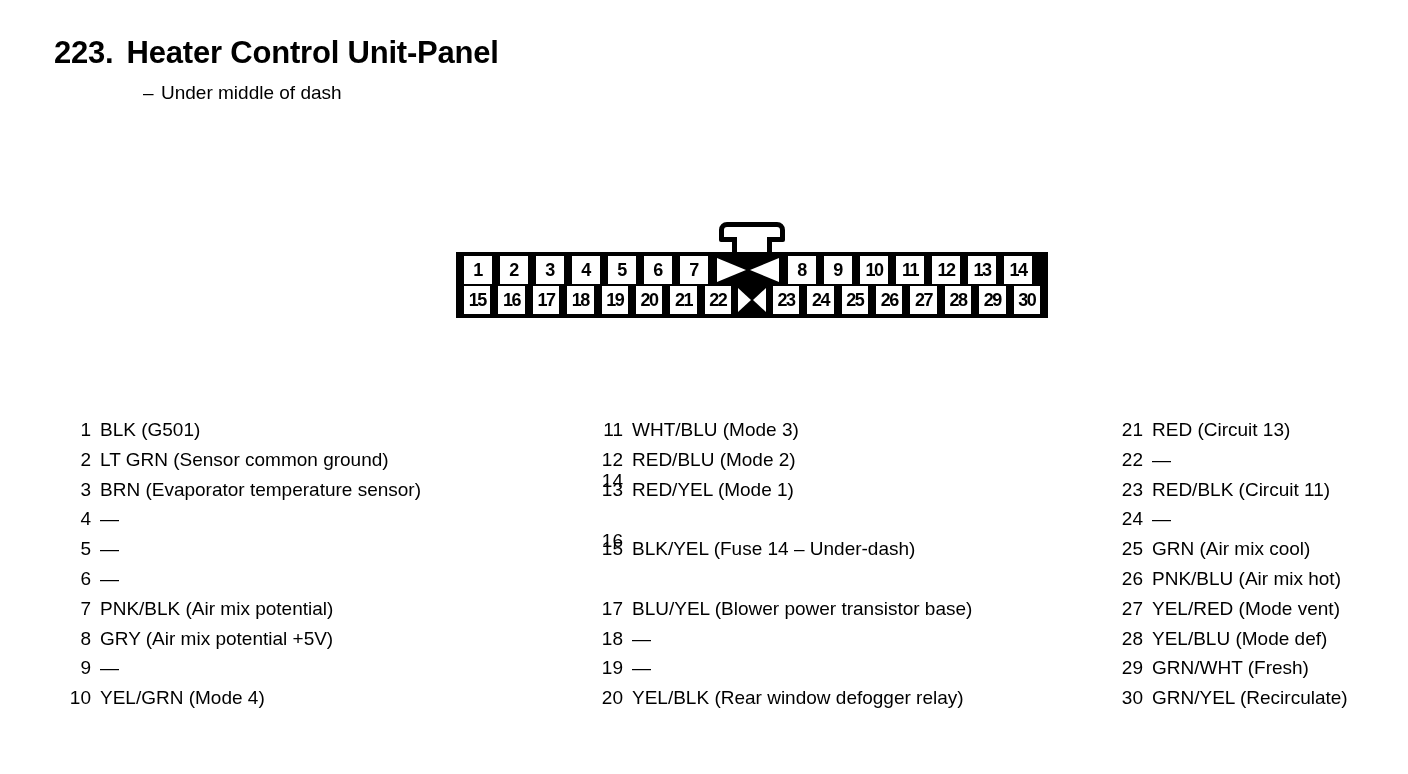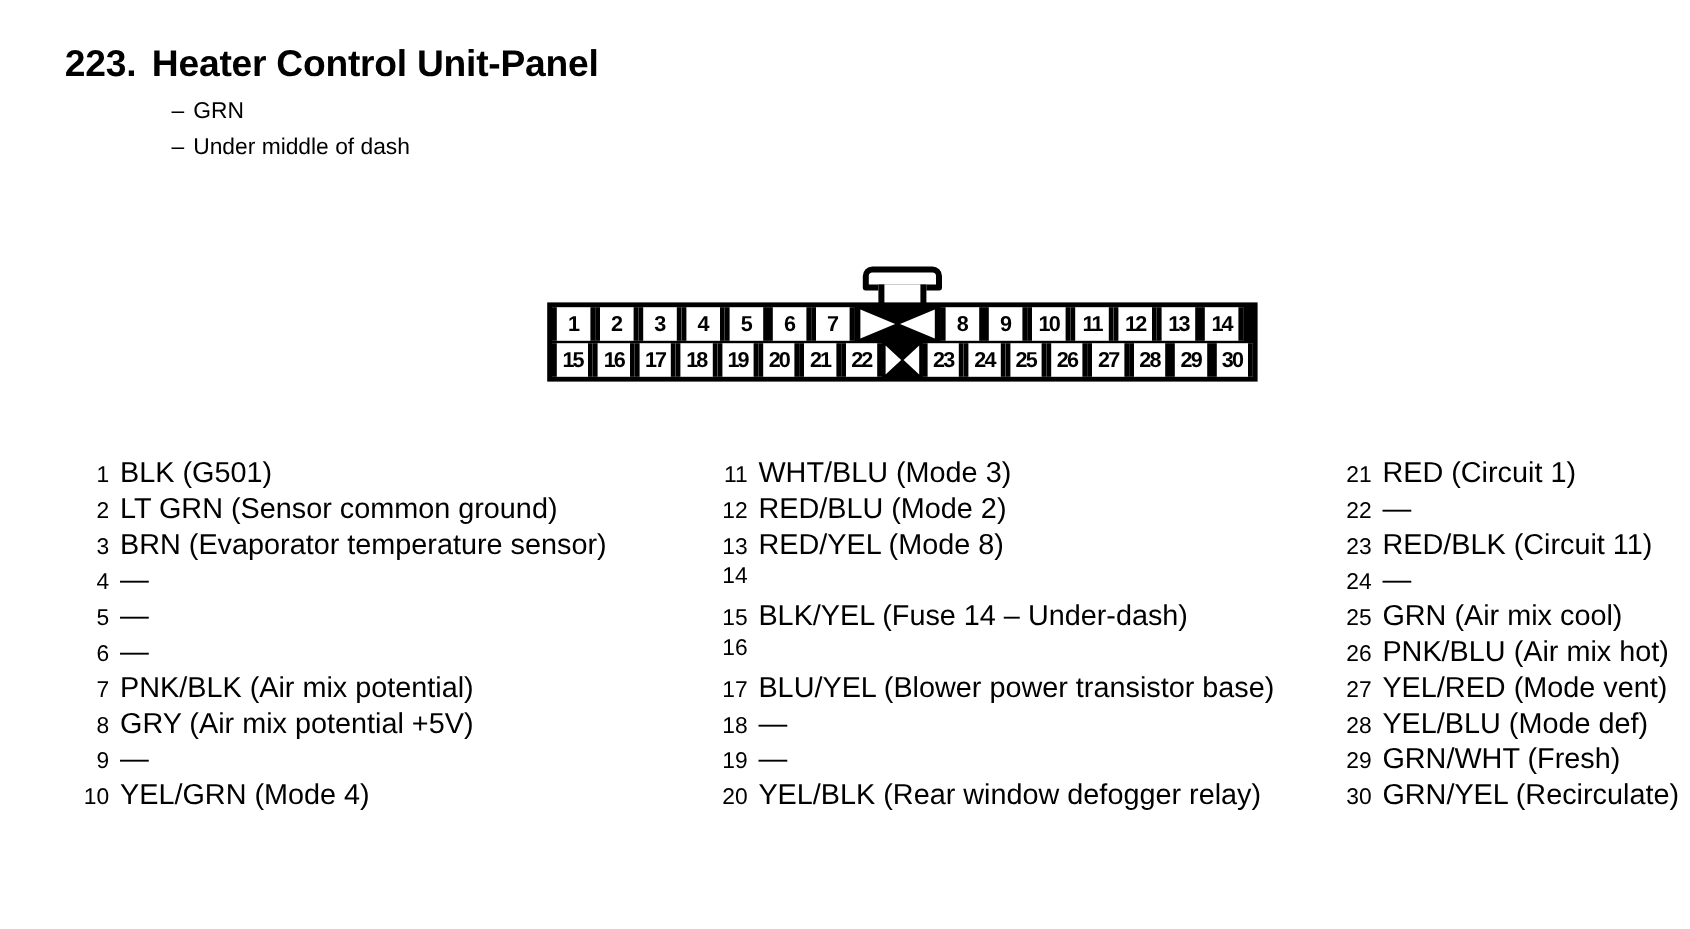--- a/index.html
+++ b/index.html
@@ -176,33 +176,33 @@
     white-space: nowrap;
   }
   .legend-num {
     width: 31px;
     text-align: right;
     font-size: 19px;
     flex: 0 0 auto;
   }
   .legend-desc {
     margin-left: 9px;
-    font-size: 24px;
+    font-size: 19px;
     flex: 0 0 auto;
+    margin-top: 38px;
   }
 </style>
 </head>
 <body>
 
 <h1 id="page-title">
   <span id="title-number">223.</span><span>Heater Control Unit-Panel</span>
 </h1>
 
 <ul id="notes-list">
-    <li class="note-item"><span class="note-dash">–</span><span>GRN</span></li>
     <li class="note-item"><span class="note-dash">–</span><span>Under middle of dash</span></li>
   </ul>
 
 <div id="connector-latch">
   <div id="latch-head"></div>
   <div id="latch-neck"></div>
 </div>
 
 <div id="connector">
   <div class="pin-row" id="connector-row-top">
@@ -289,21 +289,21 @@
     <div class="legend-row">
       <span class="legend-num">11</span>
       <span class="legend-desc">WHT/BLU (Mode 3)</span>
     </div>
     <div class="legend-row">
       <span class="legend-num">12</span>
       <span class="legend-desc">RED/BLU (Mode 2)</span>
     </div>
     <div class="legend-row">
       <span class="legend-num">13</span>
-      <span class="legend-desc">RED/YEL (Mode 8)</span>
+      <span class="legend-desc">RED/YEL (Mode 1)</span>
     </div>
     <div class="legend-row">
       <span class="legend-num">14</span>
     </div>
     <div class="legend-row">
       <span class="legend-num">15</span>
       <span class="legend-desc">BLK/YEL (Fuse 14 – Under-dash)</span>
     </div>
     <div class="legend-row">
       <span class="legend-num">16</span>
@@ -321,21 +321,21 @@
       <span class="legend-desc">—</span>
     </div>
     <div class="legend-row">
       <span class="legend-num">20</span>
       <span class="legend-desc">YEL/BLK (Rear window defogger relay)</span>
     </div>
   </div>
 <div class="pin-column" id="pin-column-3">
     <div class="legend-row">
       <span class="legend-num">21</span>
-      <span class="legend-desc">RED (Circuit 1)</span>
+      <span class="legend-desc">RED (Circuit 13)</span>
     </div>
     <div class="legend-row">
       <span class="legend-num">22</span>
       <span class="legend-desc">—</span>
     </div>
     <div class="legend-row">
       <span class="legend-num">23</span>
       <span class="legend-desc">RED/BLK (Circuit 11)</span>
     </div>
     <div class="legend-row">

